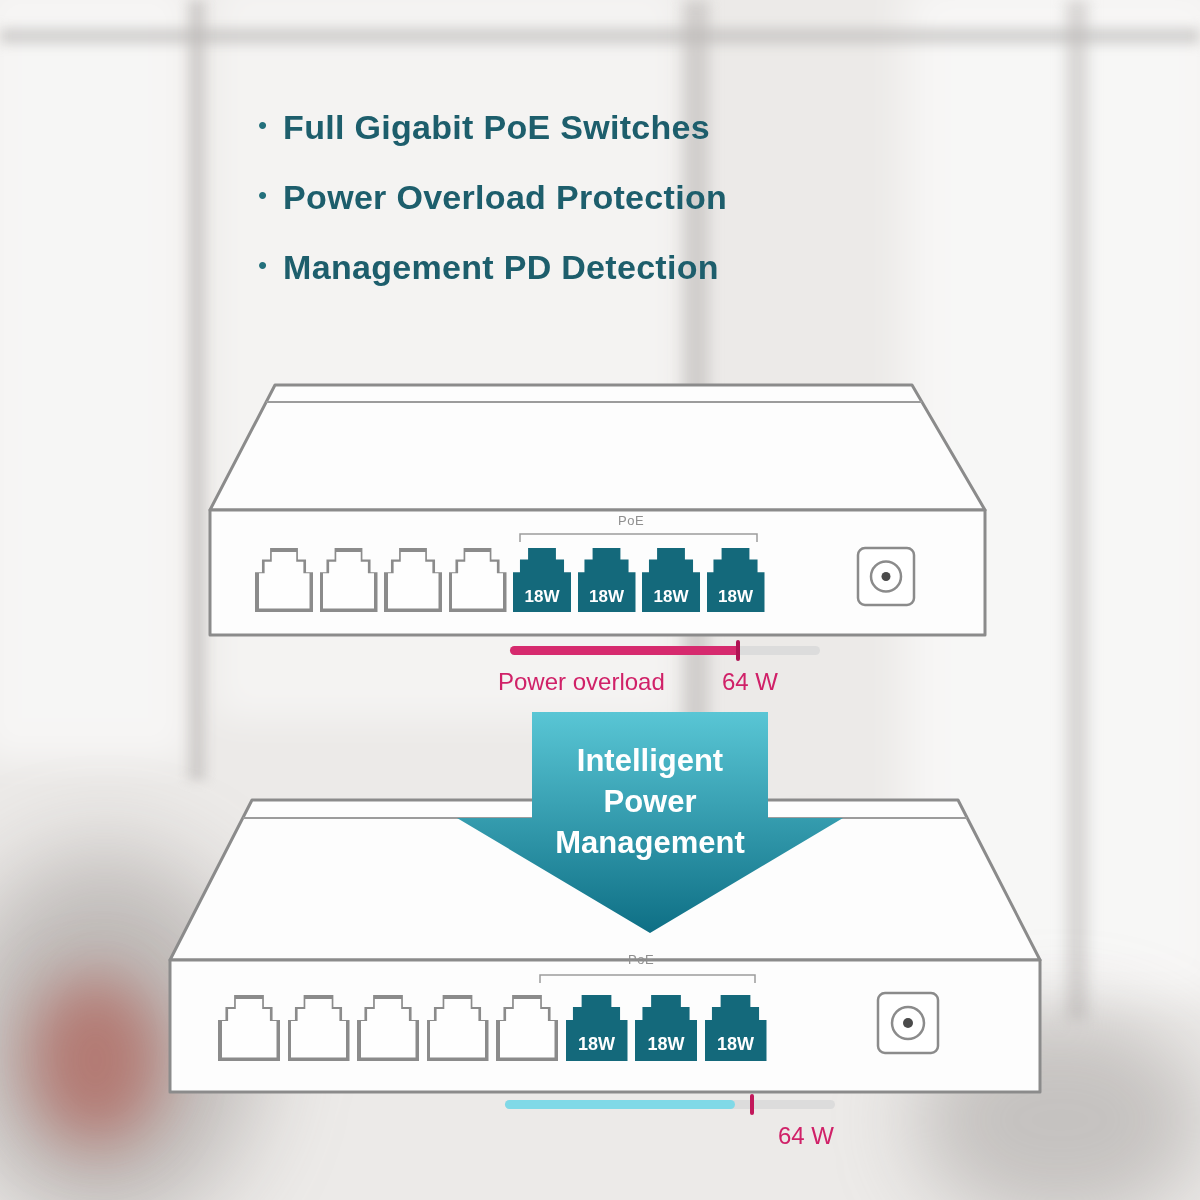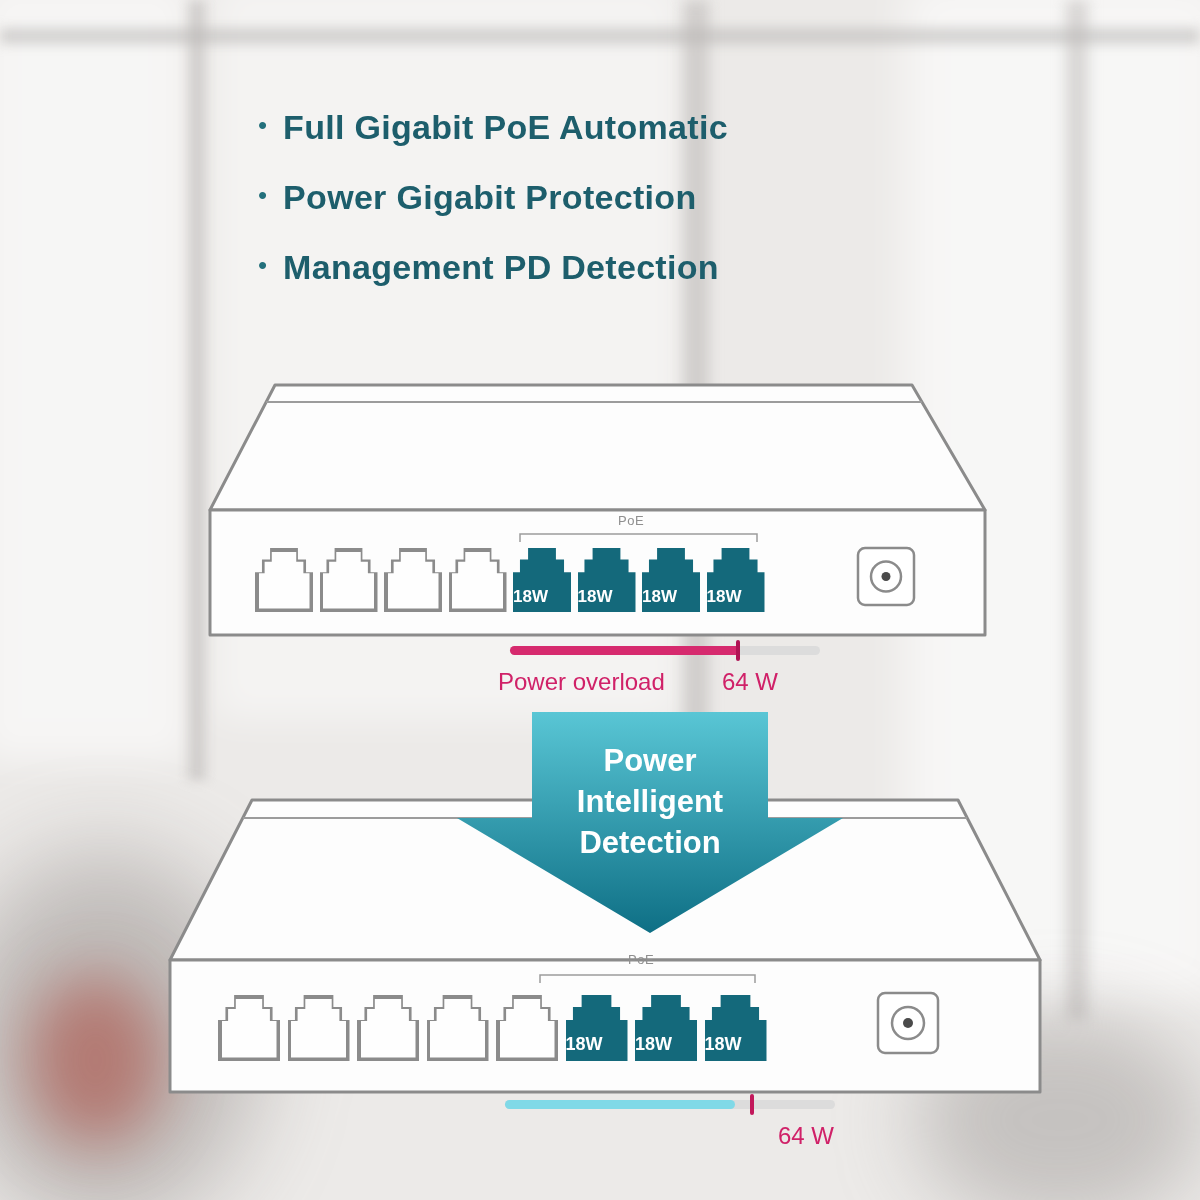--- a/index.html
+++ b/index.html
@@ -47,21 +47,21 @@
   .ports1 .port { top:38px; width:58px; height:64px; }
   .ports2 .port { top:35px; width:62px; height:66px; }
   .port::after {
     content:""; position:absolute; inset:3.5px; background:#fefefe;
     clip-path:polygon(0% 38%,12% 38%,12% 18%,26% 18%,26% 0%,74% 0%,74% 18%,88% 18%,88% 38%,100% 38%,100% 100%,0% 100%);
   }
   .port.poe { background:#14697b; }
   .port.poe::after { display:none; }
   .port-label {
     position:absolute; left:0; right:0; bottom:5px; z-index:2;
-    text-align:left; color:#fff; font-weight:bold; font-size:17px;
+    text-align:center; color:#fff; font-weight:bold; font-size:17px;
   }
   .ports2 .port-label { font-size:18px; bottom:6px; }
 
   .poe-tag { position:absolute; color:#8f8f8f; font-size:13px; letter-spacing:.5px;text-align:right; }
   .poe-tag-1 { left:618px; top:513px; }
   .poe-tag-2 { left:628px; top:952px; }
 
   
   .bar { position:absolute; background:#dcdcdc; border-radius:5px; height:9px; }
   .bar .fill { position:absolute; left:0; top:0; bottom:0; border-radius:5px; }
@@ -99,25 +99,25 @@
   <div class="blob bg-frame-v2"></div>
   <div class="blob bg-frame-v3"></div>
   <div class="blob bg-dark-bl"></div>
   <div class="blob bg-red-1"></div>
   <div class="blob bg-red-2"></div>
   <div class="blob bg-gray-br"></div>
 
   <div class="features">
     <div class="feature-row">
       <span class="bullet">•</span>
-      <span class="feature-label">Full Gigabit PoE Automatic</span>
+      <span class="feature-label">Full Gigabit PoE Switches</span>
     </div>
     <div class="feature-row">
       <span class="bullet">•</span>
-      <span class="feature-label">Power Gigabit Protection</span>
+      <span class="feature-label">Power Overload Protection</span>
     </div>
     <div class="feature-row">
       <span class="bullet">•</span>
       <span class="feature-label">Management PD Detection</span>
     </div>
   </div>
 
   <svg class="art" width="1200" height="1200" viewBox="0 0 1200 1200">
     <defs>
       <linearGradient id="arrowGrad" x1="0" y1="0" x2="0" y2="1">
@@ -202,23 +202,23 @@
   <span class="poe-tag poe-tag-2">PoE</span>
 
   <div class="bar bar1">
     <div class="fill"></div>
     <div class="marker"></div>
   </div>
   <span class="bar-label bar1-label">Power overload</span>
   <span class="bar-label bar1-value">64 W</span>
 
   <div class="arrow-text">
+    <span>Intelligent</span>
     <span>Power</span>
-    <span>Intelligent</span>
-    <span>Detection</span>
+    <span>Management</span>
   </div>
 
   <div class="bar bar2">
     <div class="fill"></div>
     <div class="marker"></div>
   </div>
   <span class="bar-label bar2-value">64 W</span>
 
 </div>
 

